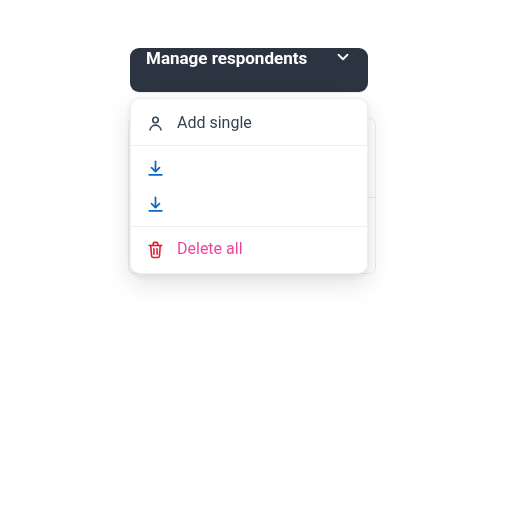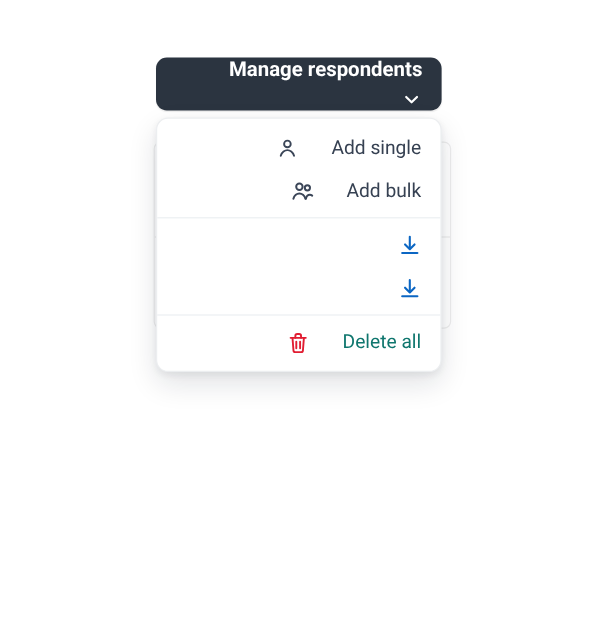--- a/index.html
+++ b/index.html
@@ -25,29 +25,28 @@
 
   .dropdown-btn {
     position: absolute;
     left: 130px;
     top: 48px;
     width: 238px;
     height: 44px;
     background: #2b3440;
     border-radius: 9px;
     display: flex;
-    align-items: flex-end;
+    align-items: flex-start;
     justify-content: space-between;
     padding: 0 16px;
     color: #ffffff;
     font-size: 17px;
     font-weight: 700;
     cursor: pointer;
     box-shadow: 0 1px 1px rgba(0,0,0,0.08);
-    flex-direction: column;
   }
   .dropdown-btn .chev { display: inline-flex; }
 
   .menu {
     position: absolute;
     left: 130px;
     top: 98px;
     width: 238px;
     background: #ffffff;
     border: 1px solid #eceef0;
@@ -56,30 +55,29 @@
     padding: 6px 0;
   }
   .menu .sep {
     height: 1px;
     background: #eceff2;
     margin: 4px 0;
   }
   .menu-item {
     display: flex;
     align-items: center;
-    gap: 27px;
+    gap: 12px;
     padding: 8px 16px 8px 14px;
     font-size: 16px;
     line-height: 20px;
     color: #364152;
     cursor: pointer;
-    justify-content: flex-end;
   }
   .menu-item .ic { width: 20px; height: 20px; flex: 0 0 20px; display: inline-flex; align-items: center; justify-content: center; }
-  .menu-item.danger { color: #0f766e; }
+  .menu-item.danger { color: #ec4899; }
   .menu-item.danger .ic svg { stroke: #e11d32; }
   .ic.blue svg { stroke: #0b66c3; }
   .ic.gray svg { stroke: #3b4658; }
 </style>
 </head>
 <body>
 
 <div class="stage">
 
   <div class="faint-card">
@@ -100,31 +98,20 @@
     <div class="menu-item">
       <span class="ic gray">
         <svg width="19" height="19" viewBox="0 0 24 24" fill="none" stroke-width="2" stroke-linecap="round" stroke-linejoin="round">
           <circle cx="12" cy="7.5" r="3.5"></circle>
           <path d="M5 20c1-4 4.5-6 7-6s6 2 7 6"></path>
         </svg>
       </span>
       <span>Add single</span>
     </div>
 
-    <div class="menu-item">
-      <span class="ic gray">
-        <svg width="20" height="20" viewBox="0 0 24 24" fill="none" stroke-width="2" stroke-linecap="round" stroke-linejoin="round">
-          <circle cx="9" cy="8" r="3.2"></circle>
-          <circle cx="17" cy="9" r="2.6"></circle>
-          <path d="M3 20c.8-3.5 3.6-5.4 6-5.4s5.2 1.9 6 5.4"></path>
-          <path d="M15.5 20c.5-2.6 2.3-4 4-4 .8 0 1.6.3 2.3.8"></path>
-        </svg>
-      </span>
-      <span>Add bulk</span>
-    </div>
 
     <div class="sep"></div>
 
     <div class="menu-item">
       <span class="ic blue">
         <svg width="19" height="19" viewBox="0 0 24 24" fill="none" stroke-width="2.2" stroke-linecap="round" stroke-linejoin="round">
           <path d="M12 3v12"></path>
           <polyline points="7 11 12 16 17 11"></polyline>
           <path d="M4 20h16"></path>
         </svg>

